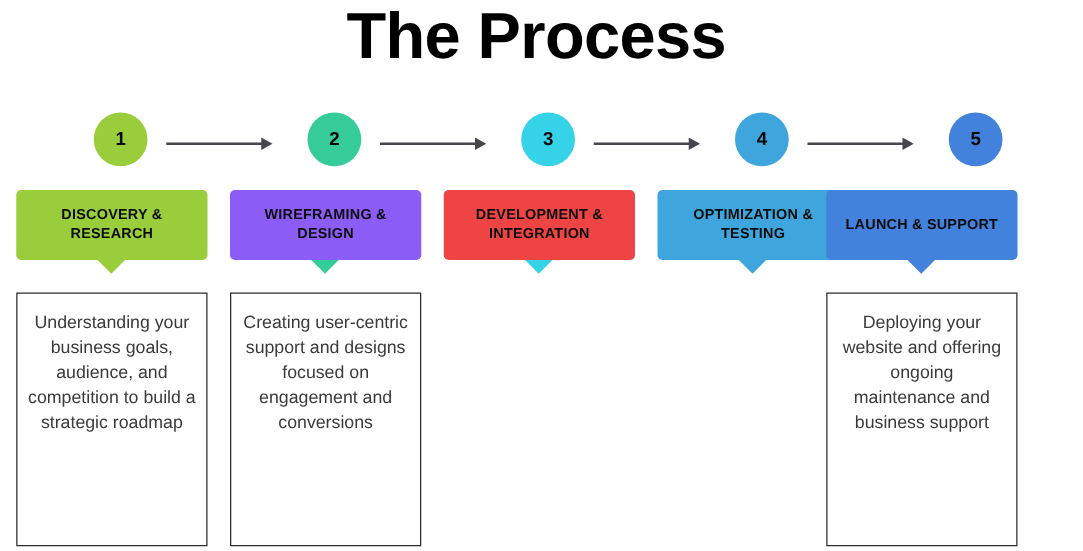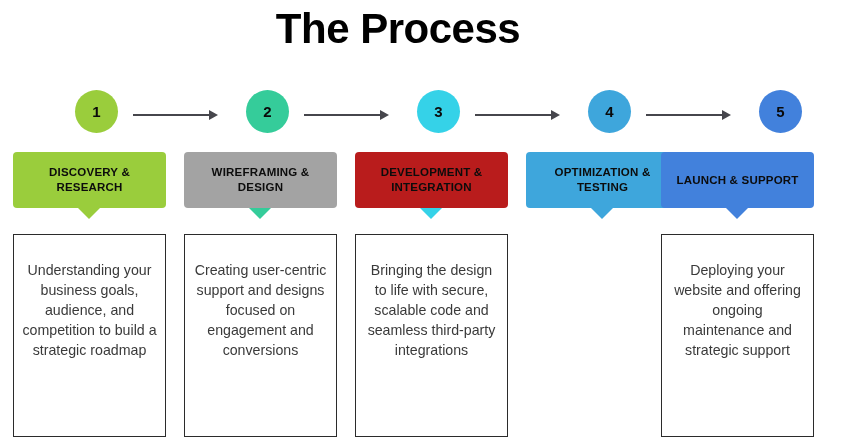--- a/index.html
+++ b/index.html
@@ -22,26 +22,27 @@
     background: #ffffff;
   }
 
   
   .title {
     position: absolute;
     left: 0;
     top: 2px;
     width: 796px;
     text-align: center;
-    font-size: 42px;
+    font-size: 52px;
     font-weight: bold;
     color: #000000;
     letter-spacing: -0.5px;
     line-height: 54px;
     white-space: nowrap;
+    padding-left: 31px;
   }
 
   
   .steps-row {
     position: absolute;
     left: 13px;
     top: 90px;
     width: 836px;
     height: 44px;
   }
@@ -143,21 +144,21 @@
     width: 153px;
     height: 203px;
     border: 1px solid #2b2b2b;
     background: #ffffff;
     box-sizing: border-box;
     display: flex;
     align-items: flex-start;
     justify-content: center;
   }
   .desc-text {
-    margin-top: 25px;
+    margin-top: 13px;
     width: 135px;
     text-align: center;
     font-size: 14.2px;
     line-height: 20px;
     color: #3a3a3a;
   }
 </style>
 </head>
 <body>
 
@@ -221,51 +222,48 @@
       <div class="bar" style="background: rgb(154, 205, 60);">
         <div class="bar-label">DISCOVERY &amp; RESEARCH</div>
       </div>
       <div class="pointer" style="border-top-color: rgb(154, 205, 60);"></div>
       <div class="desc">
         <div class="desc-text">Understanding your business goals, audience, and competition to build a strategic roadmap</div>
       </div>
     </div>
 
     <div class="col" style="left:171px;">
-      <div class="bar" style="background: #a3a3a3;">
+      <div class="bar" style="background: #8b5cf6;">
         <div class="bar-label">WIREFRAMING &amp; DESIGN</div>
       </div>
       <div class="pointer" style="border-top-color: rgb(53, 204, 154);"></div>
       <div class="desc">
         <div class="desc-text">Creating user-centric support and designs focused on engagement and conversions</div>
       </div>
     </div>
 
     <div class="col" style="left:342px;">
-      <div class="bar" style="background: #b91c1c;">
+      <div class="bar" style="background: #ef4444;">
         <div class="bar-label">DEVELOPMENT &amp; INTEGRATION</div>
       </div>
       <div class="pointer" style="border-top-color: rgb(53, 210, 232);"></div>
-      <div class="desc">
-        <div class="desc-text">Bringing the design to life with secure, scalable code and seamless third-party integrations</div>
-      </div>
     </div>
 
     <div class="col" style="left:513px;">
       <div class="bar" style="background: rgb(62, 166, 220);">
         <div class="bar-label">OPTIMIZATION &amp; TESTING</div>
       </div>
       <div class="pointer" style="border-top-color: rgb(62, 166, 220);"></div>
     </div>
 
     <div class="col" style="left:648px;">
       <div class="bar" style="background: rgb(66, 129, 220);">
         <div class="bar-label">LAUNCH &amp; SUPPORT</div>
       </div>
       <div class="pointer" style="border-top-color: rgb(66, 129, 220);"></div>
       <div class="desc">
-        <div class="desc-text">Deploying your website and offering ongoing maintenance and strategic support</div>
+        <div class="desc-text">Deploying your website and offering ongoing maintenance and business support</div>
       </div>
     </div>
 
   </div>
 
 </div>
 
 </body></html>

